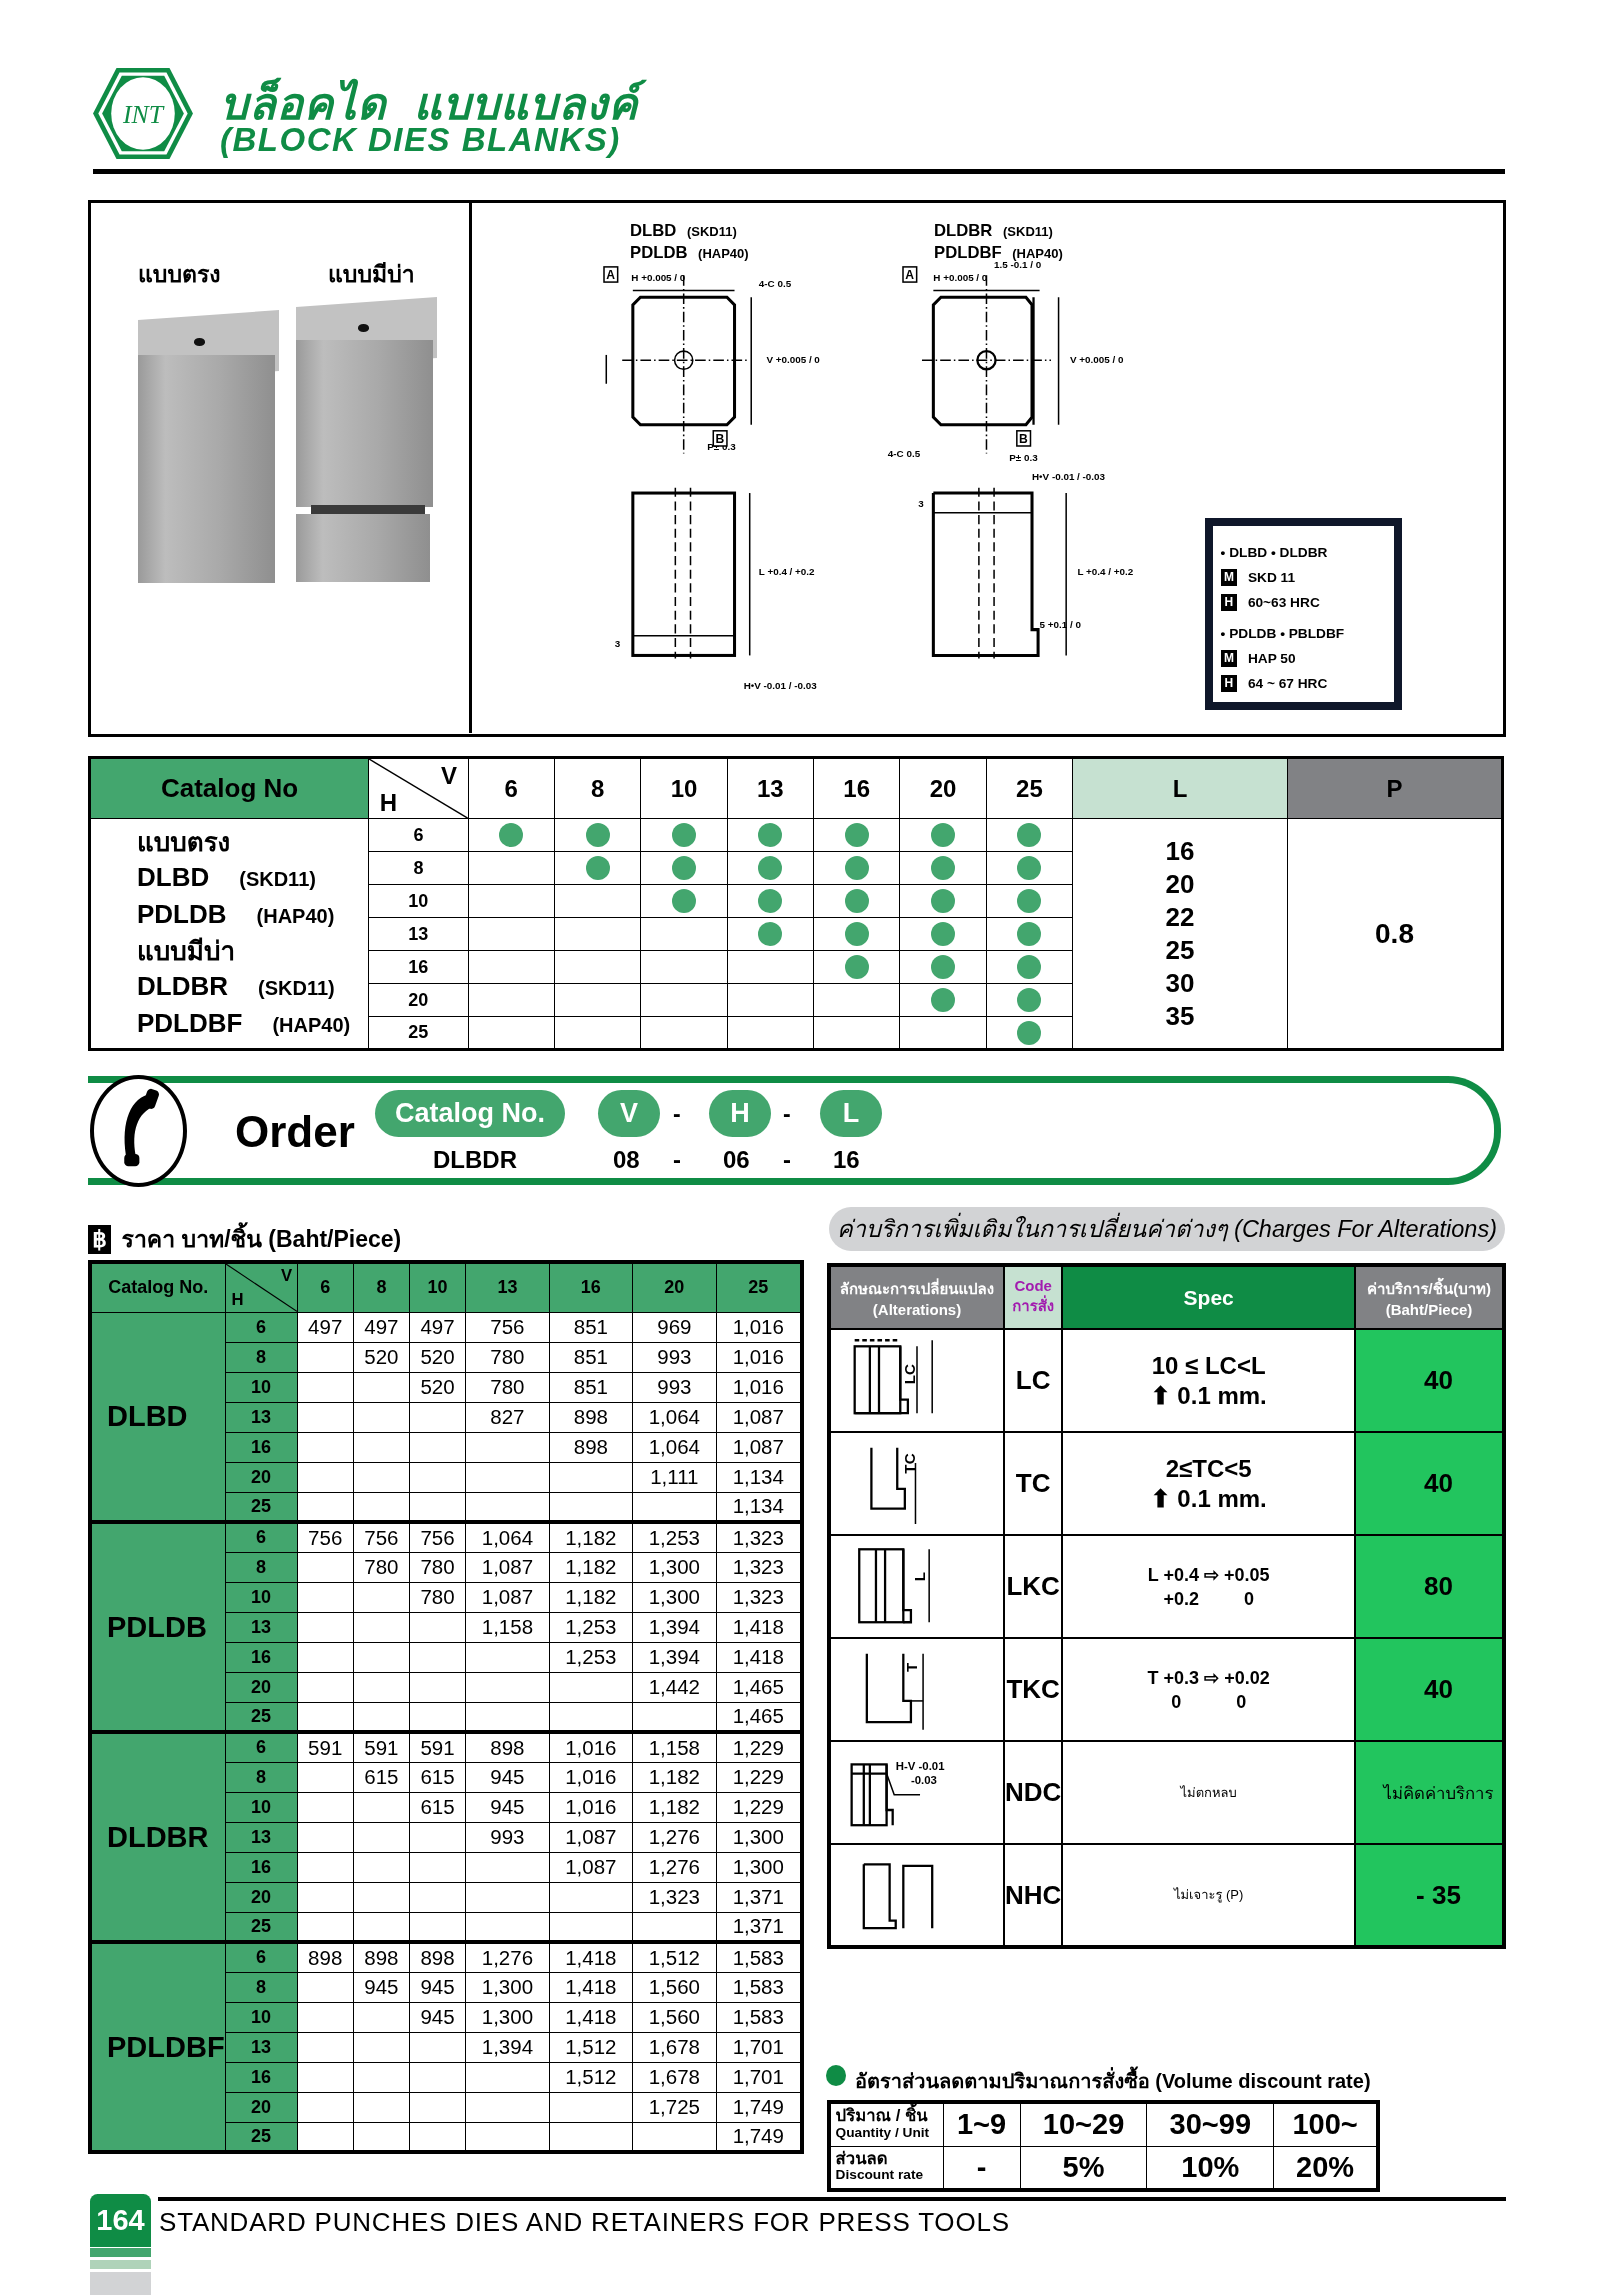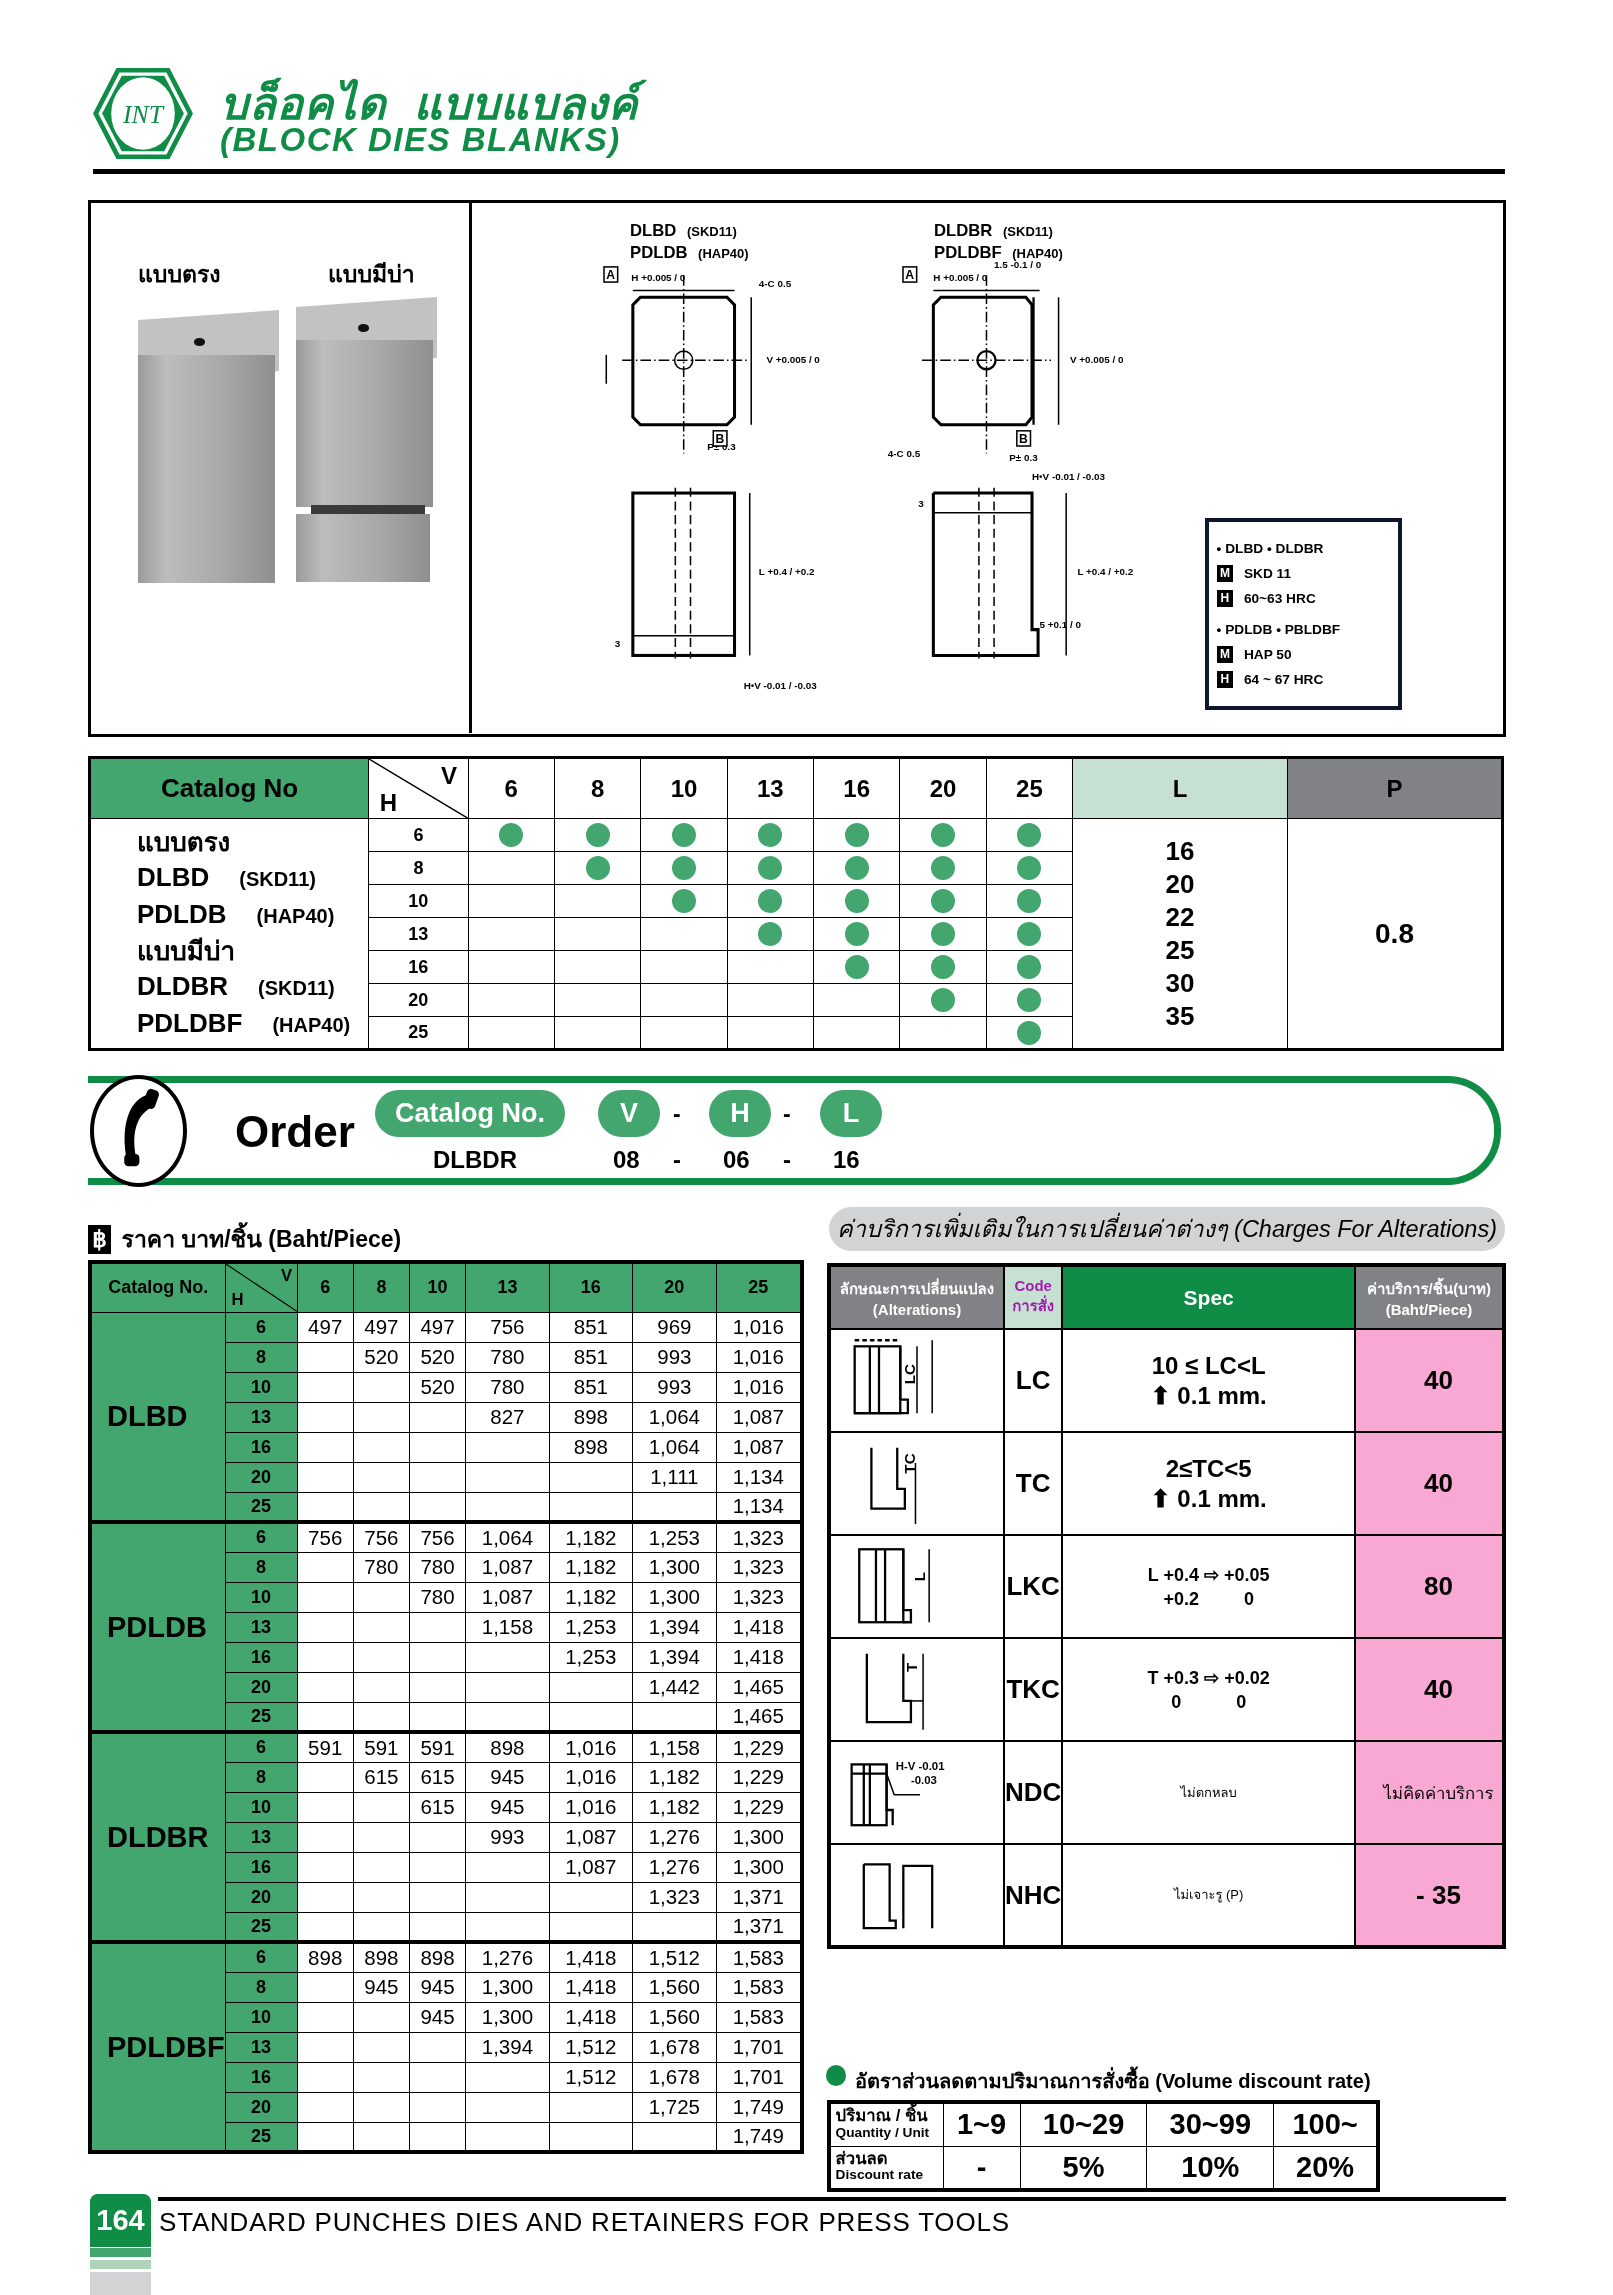--- a/index.html
+++ b/index.html
@@ -16,21 +16,21 @@
   
   #drawing-box { left: 88px; top: 200px; width: 1418px; height: 537px; border: 3.8px solid #000; }
   #photo-panel { left: 0; top: 0; width: 381px; height: 530px; border-right: 3px solid #000; }
   .photo-label { position: absolute; top: 53px; font-size: 23px; font-weight: bold; }
   .block { position: absolute; background: linear-gradient(90deg,#9a9a9a,#bdbdbd 20%,#a9a9a9 60%,#8f8f8f); }
   .block-top { position: absolute; background: #c2c2c2; }
   .hole { position: absolute; width: 10.6px; height: 7.6px; border-radius: 50%; background: #111; }
 
   .dwg-label { position: absolute; font-size: 16.7px; font-weight: bold; line-height: 21px; }
   .dwg-label small { font-size: 13px; font-weight: bold; margin-left: 10.6px; }
-  #legend-box { left: 1114px; top: 315px; width: 197px; height: 192px; border: 4px solid #0f172a; background: #fff; padding: 13.7px 7.6px; font-weight: bold; font-size: 13.7px; }
+  #legend-box { left: 1114px; top: 315px; width: 197px; height: 192px; border: 8px solid #0f172a; background: #fff; padding: 13.7px 7.6px; font-weight: bold; font-size: 13.7px; }
   #legend-box .lg-row { display: flex; align-items: center; height: 25px; }
   #legend-box .tag { display: inline-block; width: 16.7px; height: 16.7px; background: #000; color: #fff; font-size: 12px; text-align: center; line-height: 16.7px; margin-right: 10.6px; }
 
   
   #avail { left: 88px; top: 756px; width: 1416px; border: 3.8px solid #000; border-collapse: collapse; }
   #avail td, #avail th { border: 1.5px solid #000; text-align: center; font-weight: bold; }
   #avail thead th { height: 61px; font-size: 24px; }
   #avail .hdr-cat { background: #43a66e; width: 278px; font-size: 26px; }
   #avail .hdr-hv { width: 99px; position: relative; background: #fff; }
   #avail .hdr-v { background: #fff; width: 86px; }
@@ -71,21 +71,21 @@
   #alt thead th { height: 64px; font-size: 15px; font-weight: bold; color: #fff; }
   #alt .th-alt { background: #818285; width: 175px; }
   #alt .th-code { background: #c6e1d1; color: #a21caf; width: 58px; }
   #alt .th-spec { background: #0f8c45; font-size: 21px; }
   #alt .th-price { background: #818285; width: 149px; }
   #alt tbody td { height: 103px; }
   #alt .code { font-size: 26px; font-weight: bold; }
   #alt .spec { font-size: 24px; font-weight: bold; line-height: 30px; margin-top: 37px; }
   #alt .spec.small { font-size: 18px; line-height: 24px; }
   #alt .spec.thai { font-size: 13px; font-weight: normal; }
-  #alt .chg { background: #f9a8d4; font-size: 26px; font-weight: bold; padding-left: 19px; }
+  #alt .chg { background: #22c55e; font-size: 26px; font-weight: bold; padding-left: 19px; }
   #alt .chg.thai { font-size: 16.7px; font-weight: normal; }
 
   
   #vd-title { left: 826px; top: 2065px; font-size: 20px; font-weight: bold; display: flex; align-items: flex-start; }
   #vd-dot { display: inline-block; width: 20px; height: 21px; border-radius: 50%; background: #0f8c45; margin-right: 9px; }
   #vd { left: 827px; top: 2100px; width: 553px; border: 4.6px solid #000; border-collapse: collapse; }
   #vd td { border: 1.5px solid #000; height: 44px; text-align: center; font-weight: bold; font-size: 29px; }
   #vd td.lbl { text-align: left; padding-left: 4.6px; font-size: 16.7px; line-height: 16.7px; width: 114px; }
   #vd td.lbl small { font-size: 13.7px; display: block; }
 

